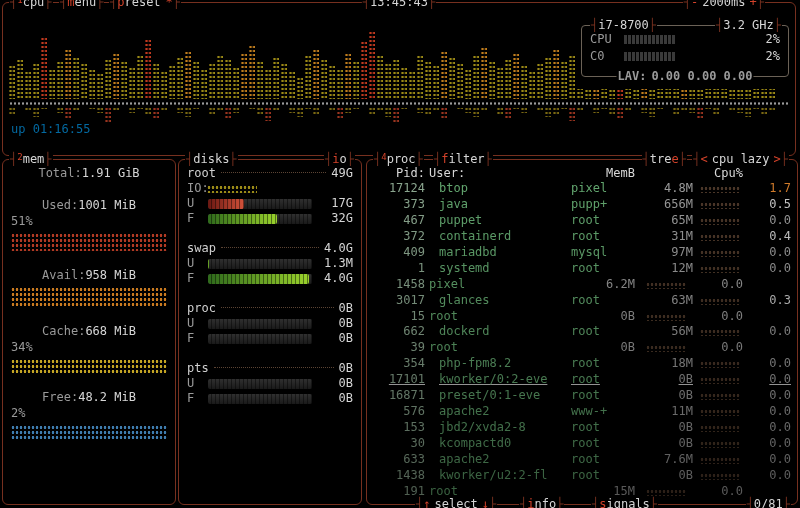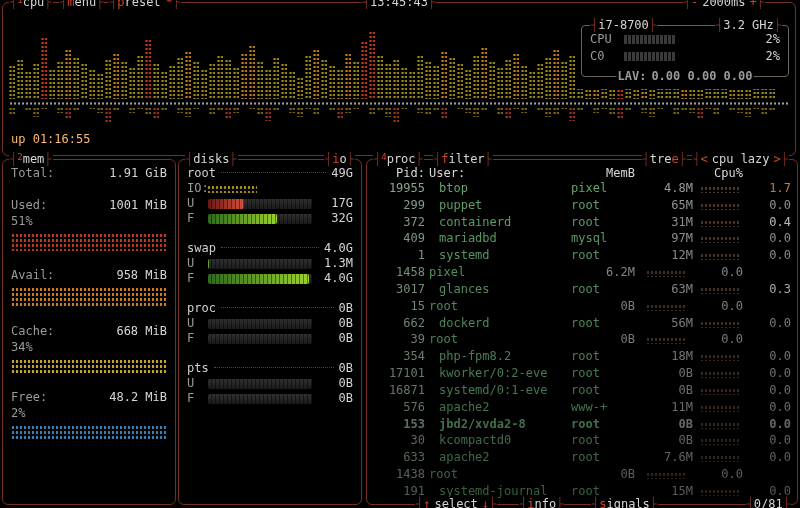--- a/index.html
+++ b/index.html
@@ -31,25 +31,25 @@
   .grow{display:flex;align-items:flex-end;height:76px;overflow:hidden}
   .glower{align-items:flex-start;height:28px}
   .gbase{height:5px;margin:2px 0 1px;background-image:radial-gradient(circle at 2px 2.5px,#9a9a9a 1px,transparent 1.3px);background-size:4px 5px}
   .cpu-panel{position:absolute;top:14px;right:4px;width:214px;height:72px;background:#000;z-index:4}
   .subbox{position:absolute;left:4px;right:2px;top:8px;bottom:12px;border:1px solid #6b6257;border-radius:4px;background:#000;padding:7px 8px 0}
   .mrow{display:flex;align-items:center;height:13px;margin-bottom:4px}
   .mlabel{width:34px;color:#9a9a9a}
   .meter{flex:1;display:flex;align-items:center;height:9px;margin-right:6px}
   .meter i{flex:0 0 3px;height:9px;background:#3a3a3a;margin-right:1px}
   .mval{width:30px;text-align:right;color:#d6d6d6}
-  .uptime{position:absolute;left:8px;bottom:8px;color:#fdba74;z-index:5}
+  .uptime{position:absolute;left:8px;bottom:18px;color:#0369a1;z-index:5}
 
   
   .mem-inner{position:absolute;left:8px;right:8px;top:6px;bottom:4px}
-  .trow,.mrow1{display:flex;justify-content:space-between}
+  .trow,.mrow1{display:flex;justify-content:center}
   .mlab{color:#9a9a9a}
   .mvalw{color:#d6d6d6}
   .msec{margin-top:17px}
   .mpct{color:#9a9a9a;margin-top:1px}
   .mband{margin-top:4px;width:100%}
 
   
   .disks-inner{position:absolute;left:8px;right:8px;top:6px;bottom:4px}
   .dsec{margin-bottom:15px}
   .drow{display:flex;align-items:center;height:15px}
@@ -485,29 +485,37 @@
   <div class="proc-inner">
     <div class="phead">
       <span class="h-pid">Pid:</span>
       <span class="h-user">User:</span>
       <span class="h-mem">MemB</span>
       <span></span>
       <span class="h-cpu">Cpu%</span>
     </div>
     <div class="prows">
         <div class="prow" style="opacity: 1;">
-          <span class="c-pid">19955</span>
+          <span class="c-pid">17124</span>
           <span class="c-prog">btop</span>
           <span class="c-user">pixel</span>
           <span class="c-mem">4.8M</span>
           <span class="plead band"></span>
           <span class="c-cpu" style="color: rgb(207, 122, 42);">1.7</span>
         </div>
+        <div class="prow" style="opacity: 0.978;">
+          <span class="c-pid">373</span>
+          <span class="c-prog">java</span>
+          <span class="c-user">pupp+</span>
+          <span class="c-mem">656M</span>
+          <span class="plead band"></span>
+          <span class="c-cpu" style="color: rgb(200, 200, 200);">0.5</span>
+        </div>
         <div class="prow" style="opacity: 0.956;">
-          <span class="c-pid">299</span>
+          <span class="c-pid">467</span>
           <span class="c-prog">puppet</span>
           <span class="c-user">root</span>
           <span class="c-mem">65M</span>
           <span class="plead band"></span>
           <span class="c-cpu" style="color: rgb(154, 154, 154);">0.0</span>
         </div>
         <div class="prow" style="opacity: 0.934;">
           <span class="c-pid">372</span>
           <span class="c-prog">containerd</span>
           <span class="c-user">root</span>
@@ -569,45 +577,45 @@
           <span class="c-cpu" style="color: rgb(154, 154, 154);">0.0</span>
         </div>
         <div class="prow" style="opacity: 0.758;">
           <span class="c-pid">354</span>
           <span class="c-prog">php-fpm8.2</span>
           <span class="c-user">root</span>
           <span class="c-mem">18M</span>
           <span class="plead band"></span>
           <span class="c-cpu" style="color: rgb(154, 154, 154);">0.0</span>
         </div>
-        <div class="prow" style="opacity: 0.736;">
+        <div class="prow" style="opacity: 0.736; text-decoration: underline;">
           <span class="c-pid">17101</span>
           <span class="c-prog">kworker/0:2-eve</span>
           <span class="c-user">root</span>
           <span class="c-mem">0B</span>
           <span class="plead band"></span>
           <span class="c-cpu" style="color: rgb(154, 154, 154);">0.0</span>
         </div>
         <div class="prow" style="opacity: 0.714;">
           <span class="c-pid">16871</span>
-          <span class="c-prog">systemd/0:1-eve</span>
+          <span class="c-prog">preset/0:1-eve</span>
           <span class="c-user">root</span>
           <span class="c-mem">0B</span>
           <span class="plead band"></span>
           <span class="c-cpu" style="color: rgb(154, 154, 154);">0.0</span>
         </div>
         <div class="prow" style="opacity: 0.692;">
           <span class="c-pid">576</span>
           <span class="c-prog">apache2</span>
           <span class="c-user">www-+</span>
           <span class="c-mem">11M</span>
           <span class="plead band"></span>
           <span class="c-cpu" style="color: rgb(154, 154, 154);">0.0</span>
         </div>
-        <div class="prow" style="opacity: 0.67; font-weight: bold;">
+        <div class="prow" style="opacity: 0.67;">
           <span class="c-pid">153</span>
           <span class="c-prog">jbd2/xvda2-8</span>
           <span class="c-user">root</span>
           <span class="c-mem">0B</span>
           <span class="plead band"></span>
           <span class="c-cpu" style="color: rgb(154, 154, 154);">0.0</span>
         </div>
         <div class="prow" style="opacity: 0.648;">
           <span class="c-pid">30</span>
           <span class="c-prog">kcompactd0</span>
@@ -619,28 +627,28 @@
         <div class="prow" style="opacity: 0.626;">
           <span class="c-pid">633</span>
           <span class="c-prog">apache2</span>
           <span class="c-user">root</span>
           <span class="c-mem">7.6M</span>
           <span class="plead band"></span>
           <span class="c-cpu" style="color: rgb(154, 154, 154);">0.0</span>
         </div>
         <div class="prow" style="opacity: 0.604;">
           <span class="c-pid">1438</span>
+          <span class="c-prog">kworker/u2:2-fl</span>
           <span class="c-user">root</span>
           <span class="c-mem">0B</span>
           <span class="plead band"></span>
           <span class="c-cpu" style="color: rgb(154, 154, 154);">0.0</span>
         </div>
         <div class="prow" style="opacity: 0.582;">
           <span class="c-pid">191</span>
-          <span class="c-prog">systemd-journal</span>
           <span class="c-user">root</span>
           <span class="c-mem">15M</span>
           <span class="plead band"></span>
           <span class="c-cpu" style="color: rgb(154, 154, 154);">0.0</span>
         </div>
       </div>
   </div>
 
   <span class="tag tag-b" style="left:48px"><i class="brk">┤</i><b class="red">↑</b><b class="wt sp">select</b><b class="red">↓</b><i class="brk">├</i></span>
   <span class="tag tag-b" style="left:152px"><i class="brk">┤</i><b class="keyfirst">info</b><i class="brk">├</i></span>

